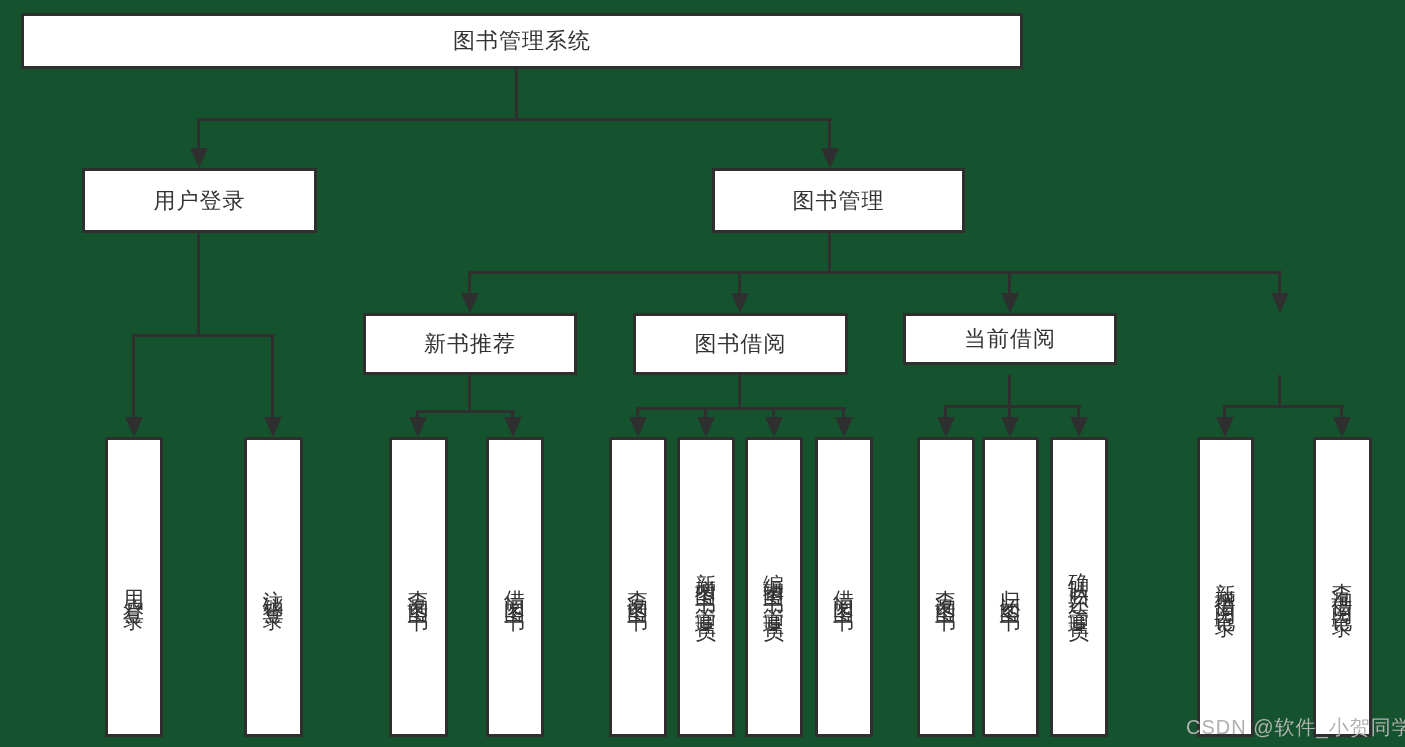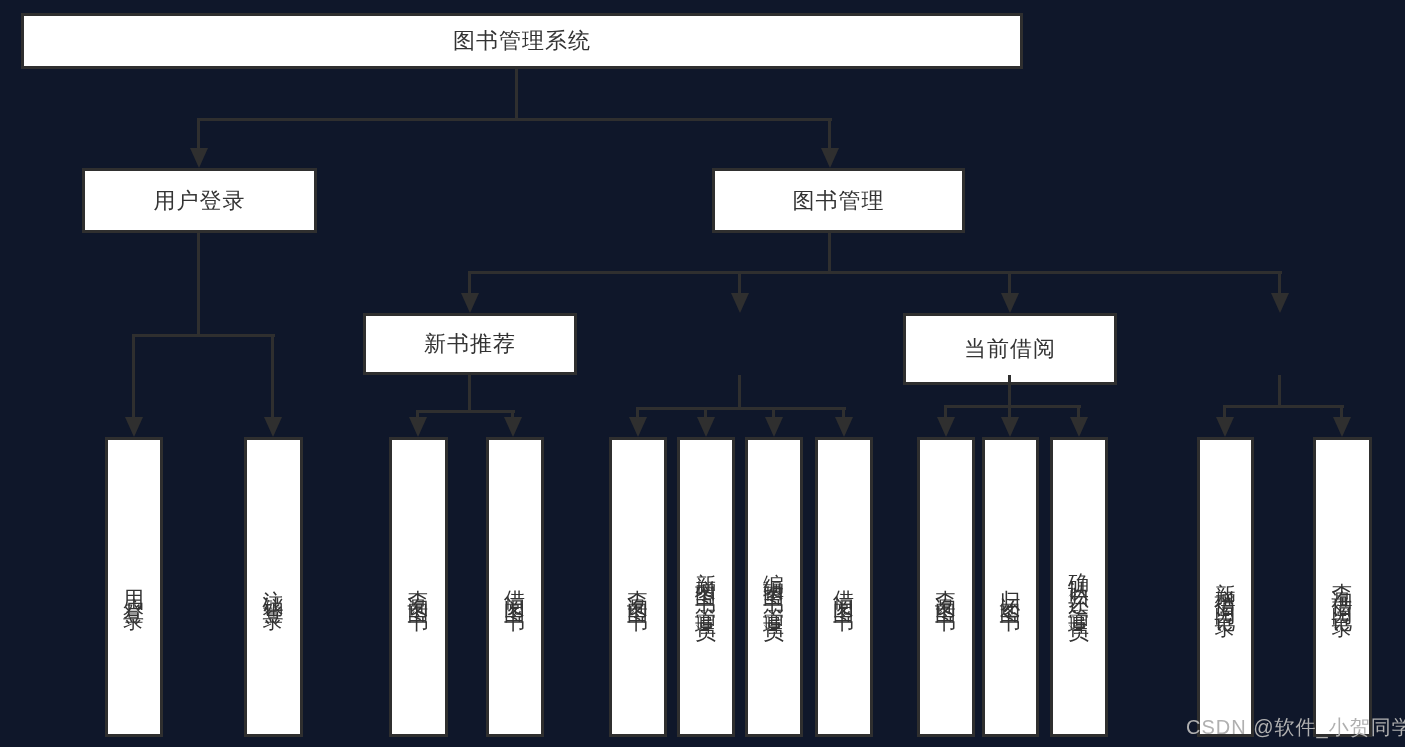--- a/index.html
+++ b/index.html
@@ -8,21 +8,21 @@
     background: #ffffff;
     width: 1405px;
     height: 747px;
     overflow: hidden;
     font-family: "Liberation Sans", "DejaVu Sans", sans-serif;
   }
   #canvas {
     position: relative;
     width: 1405px;
     height: 747px;
-    background: #0f172a;
+    background: #14532d;
   }
   .box {
     position: absolute;
     box-sizing: border-box;
     border: 3px solid #2f2f2f;
     background: #ffffff;
     color: #333333;
     display: flex;
     align-items: center;
     justify-content: center;
@@ -97,21 +97,22 @@
   <div class="vline" style="left:468px;top:274px;height:19px"></div>
   <div class="vline" style="left:738px;top:274px;height:19px"></div>
   <div class="vline" style="left:1008px;top:274px;height:19px"></div>
   <div class="vline" style="left:1278px;top:274px;height:19px"></div>
   <div class="arr" style="left:461px;top:293px"></div>
   <div class="arr" style="left:731px;top:293px"></div>
   <div class="arr" style="left:1001px;top:293px"></div>
   <div class="arr" style="left:1271px;top:293px"></div>
 
   <div class="box hbox" style="left:363px;top:313px;width:214px;height:62px">新书推荐</div>
-  <div class="box hbox" style="left:903px;top:313px;width:214px;height:72px">当前借阅</div>
+  <div class="box hbox" style="left:633px;top:313px;width:215px;height:62px">图书借阅</div>
+  <div class="box hbox" style="left:903px;top:313px;width:214px;height:52px">当前借阅</div>
 
   <div class="vline" style="left:468px;top:375px;height:35px"></div>
   <div class="hline" style="left:416px;top:410px;width:99px"></div>
   <div class="vline" style="left:416px;top:410px;height:7px"></div>
   <div class="vline" style="left:511px;top:410px;height:7px"></div>
   <div class="arr" style="left:409px;top:417px"></div>
   <div class="arr" style="left:504px;top:417px"></div>
 
   <div class="vline" style="left:738px;top:375px;height:32px"></div>
   <div class="hline" style="left:636px;top:407px;width:210px"></div>

